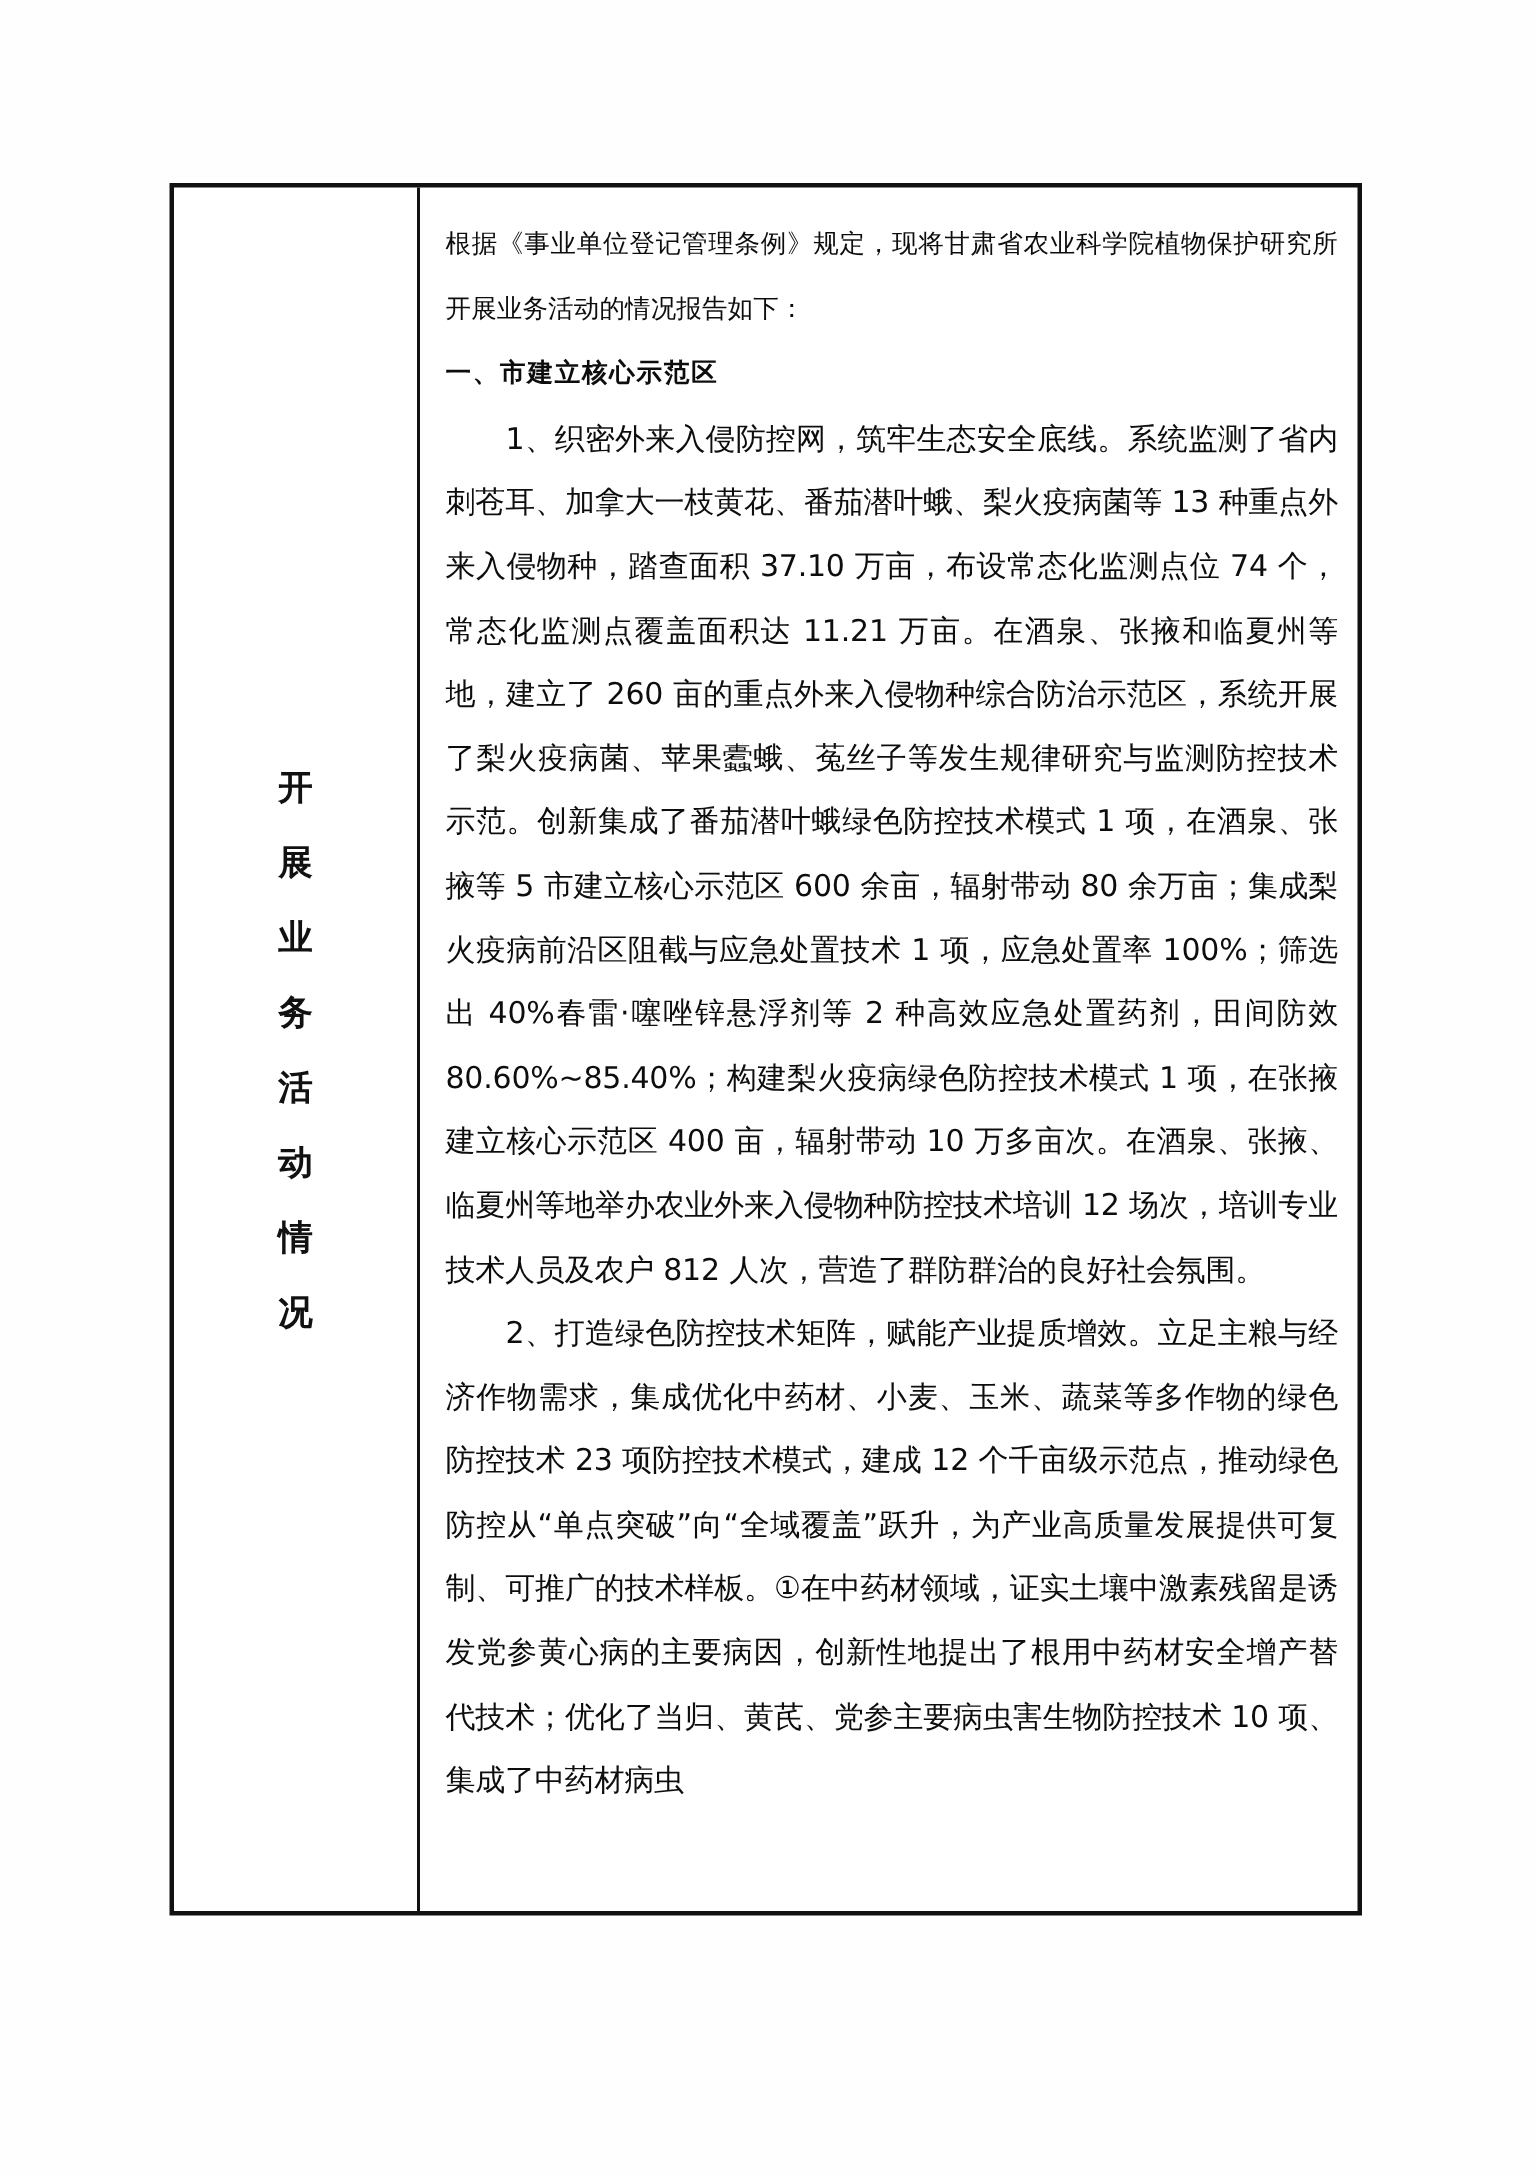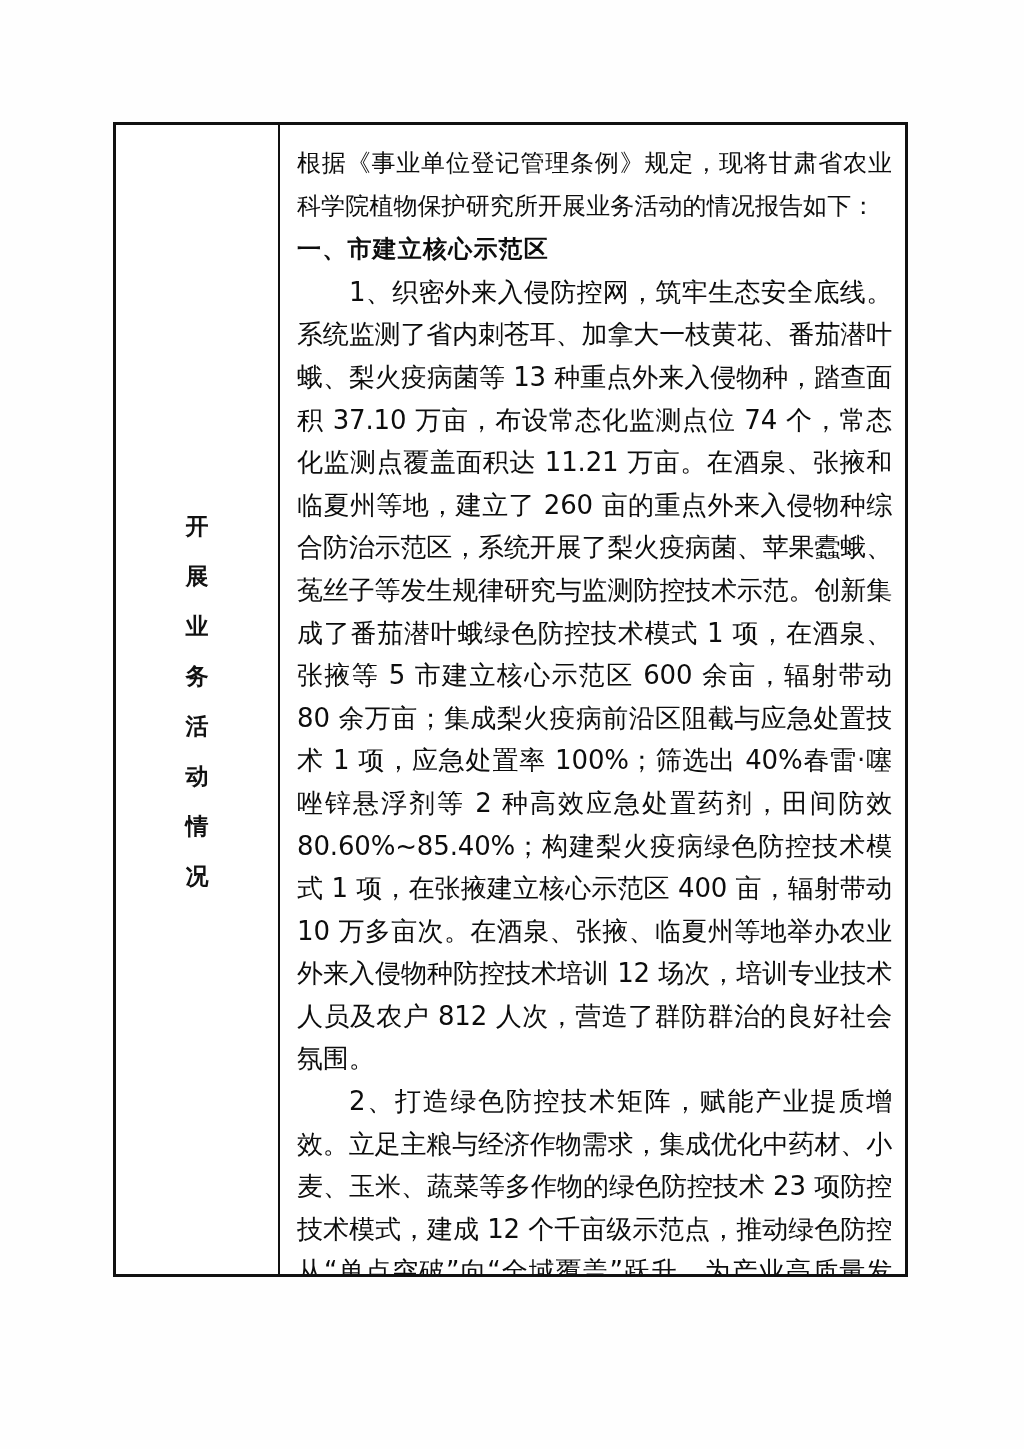--- a/index.html
+++ b/index.html
@@ -72,41 +72,41 @@
   
   .content-cell {
     flex: 1 1 auto;
     box-sizing: border-box;
     padding: 17px 13px 0 17px;
     overflow: hidden;
   }
 
   .para {
     color: #0d0d0d;
-    font-size: 24px;
+    font-size: 17px;
     line-height: 42.6px;
     margin: 0;
     text-align: justify;
     text-justify: inter-ideograph;
     letter-spacing: 0.1px;
   }
 
   
   .kai {
     font-family: "DejaVu Serif", serif;
   }
   .kai-bold {
     font-family: "DejaVu Serif", serif;
     font-weight: bold;
     letter-spacing: 1.2px;
   }
   
   .hei {
     font-family: "DejaVu Sans", sans-serif;
-    font-size: 26px;
+    font-size: 20px;
     letter-spacing: -0.15px;
   }
 
   .indent { text-indent: 2em; }
   .heading { margin-top: 1px; }
   .p-gap { margin-top: 0px; }
 </style>
 </head>
 <body>
 

